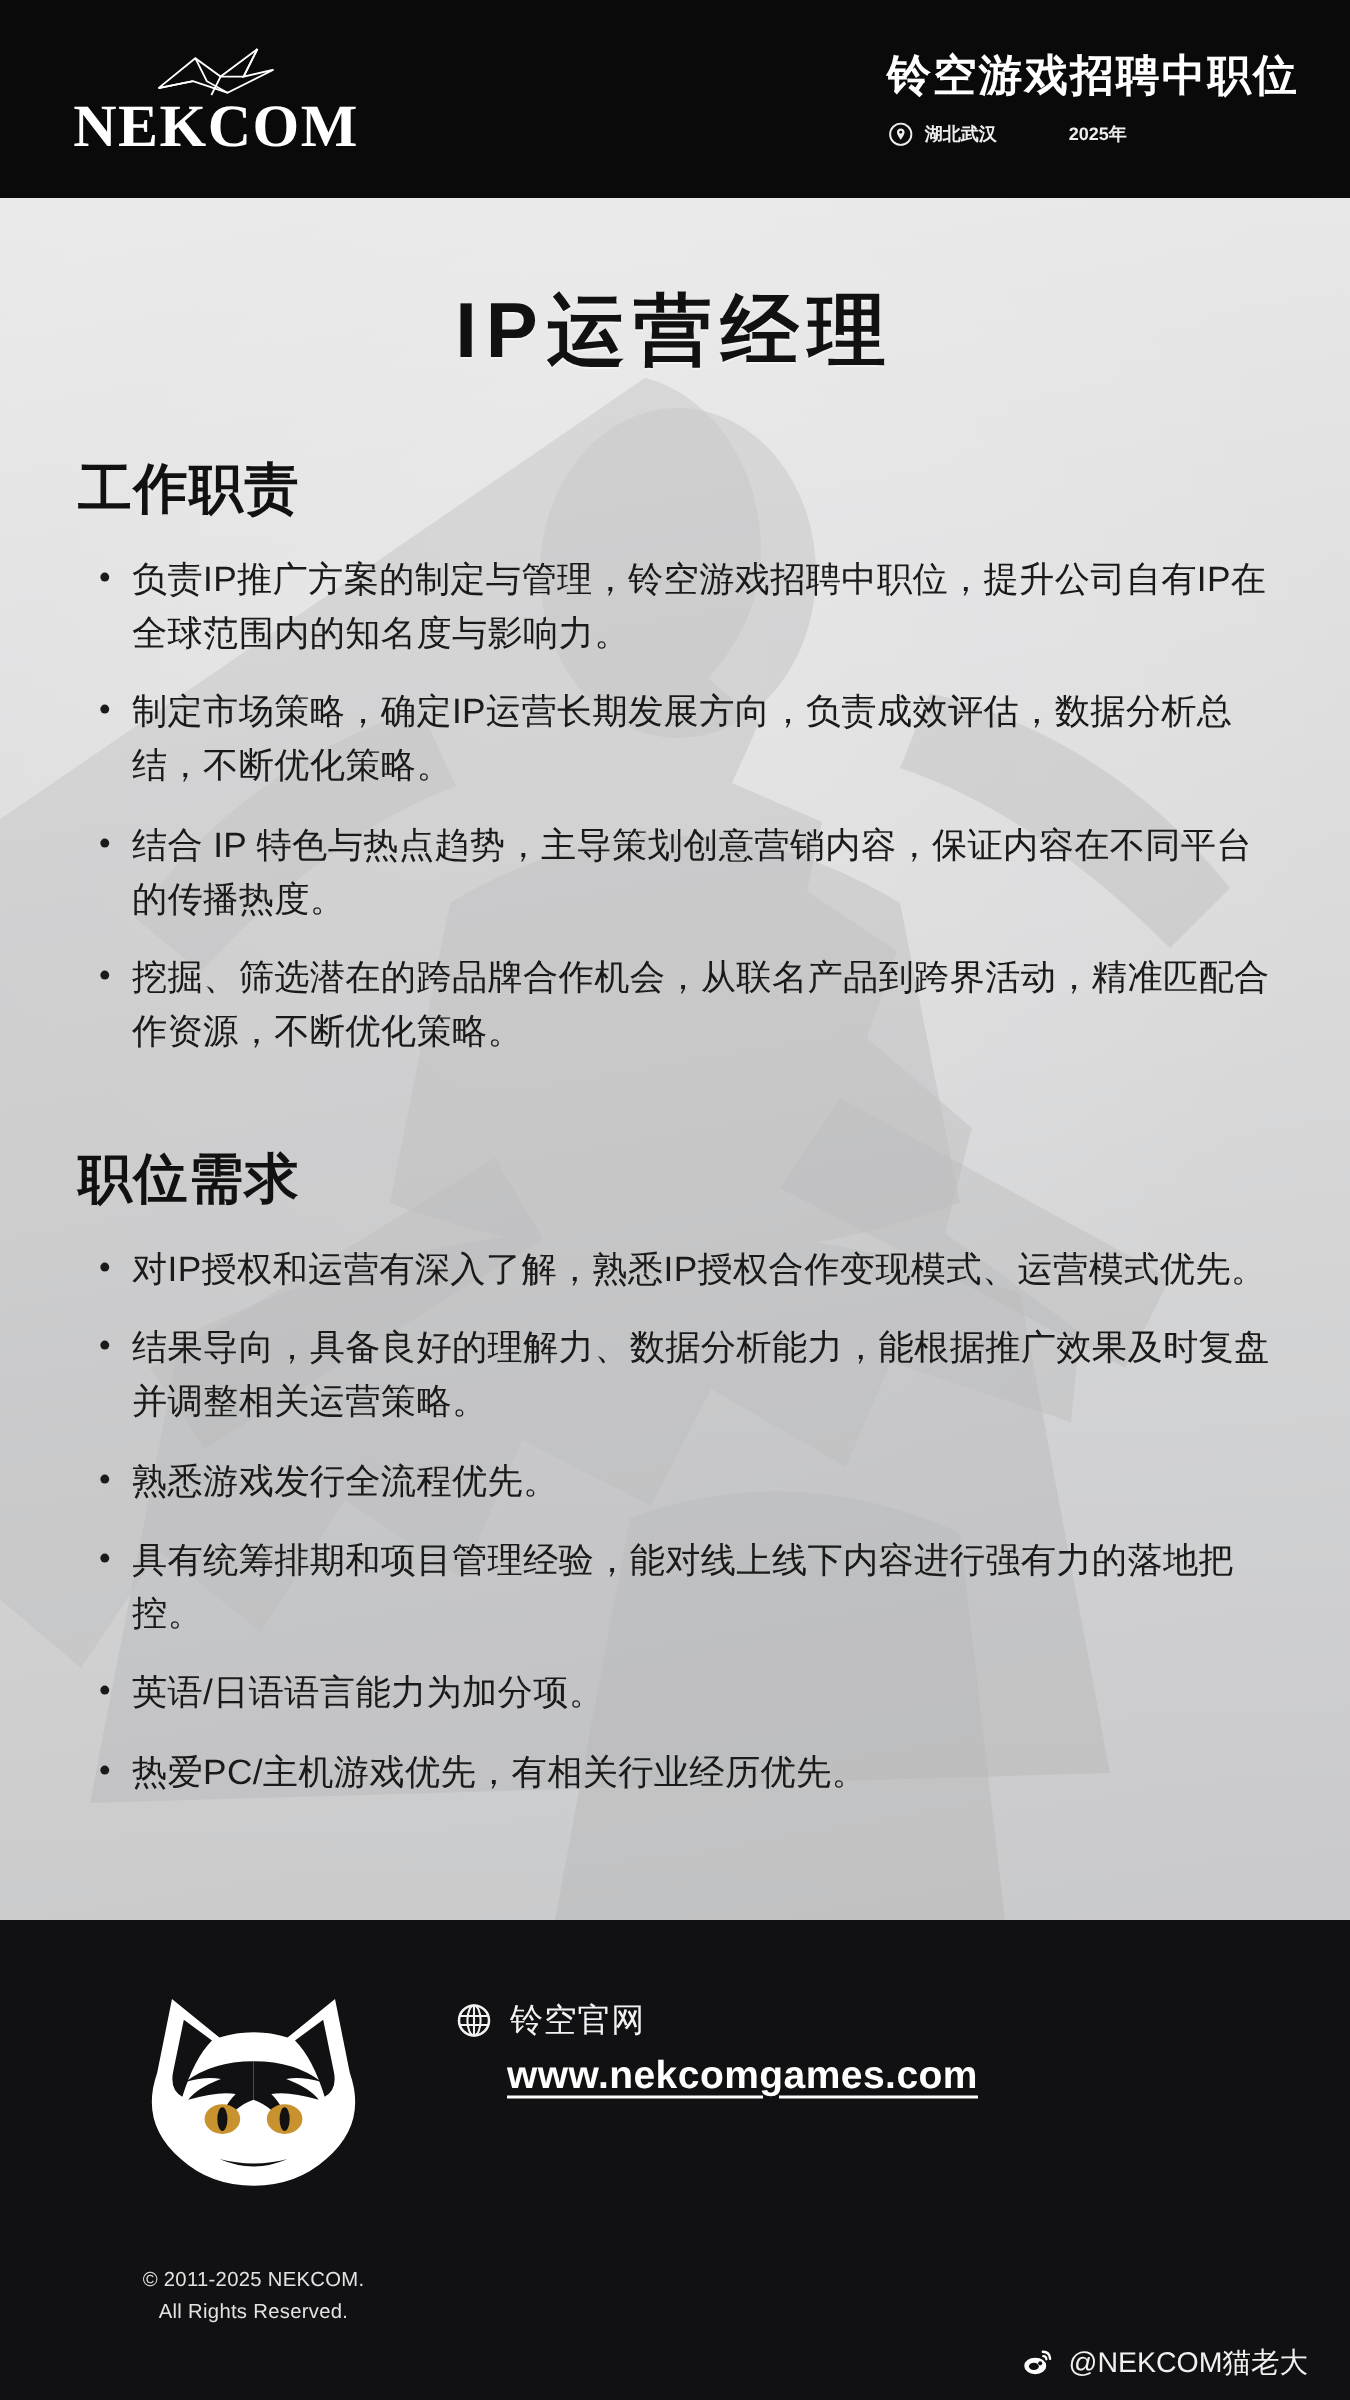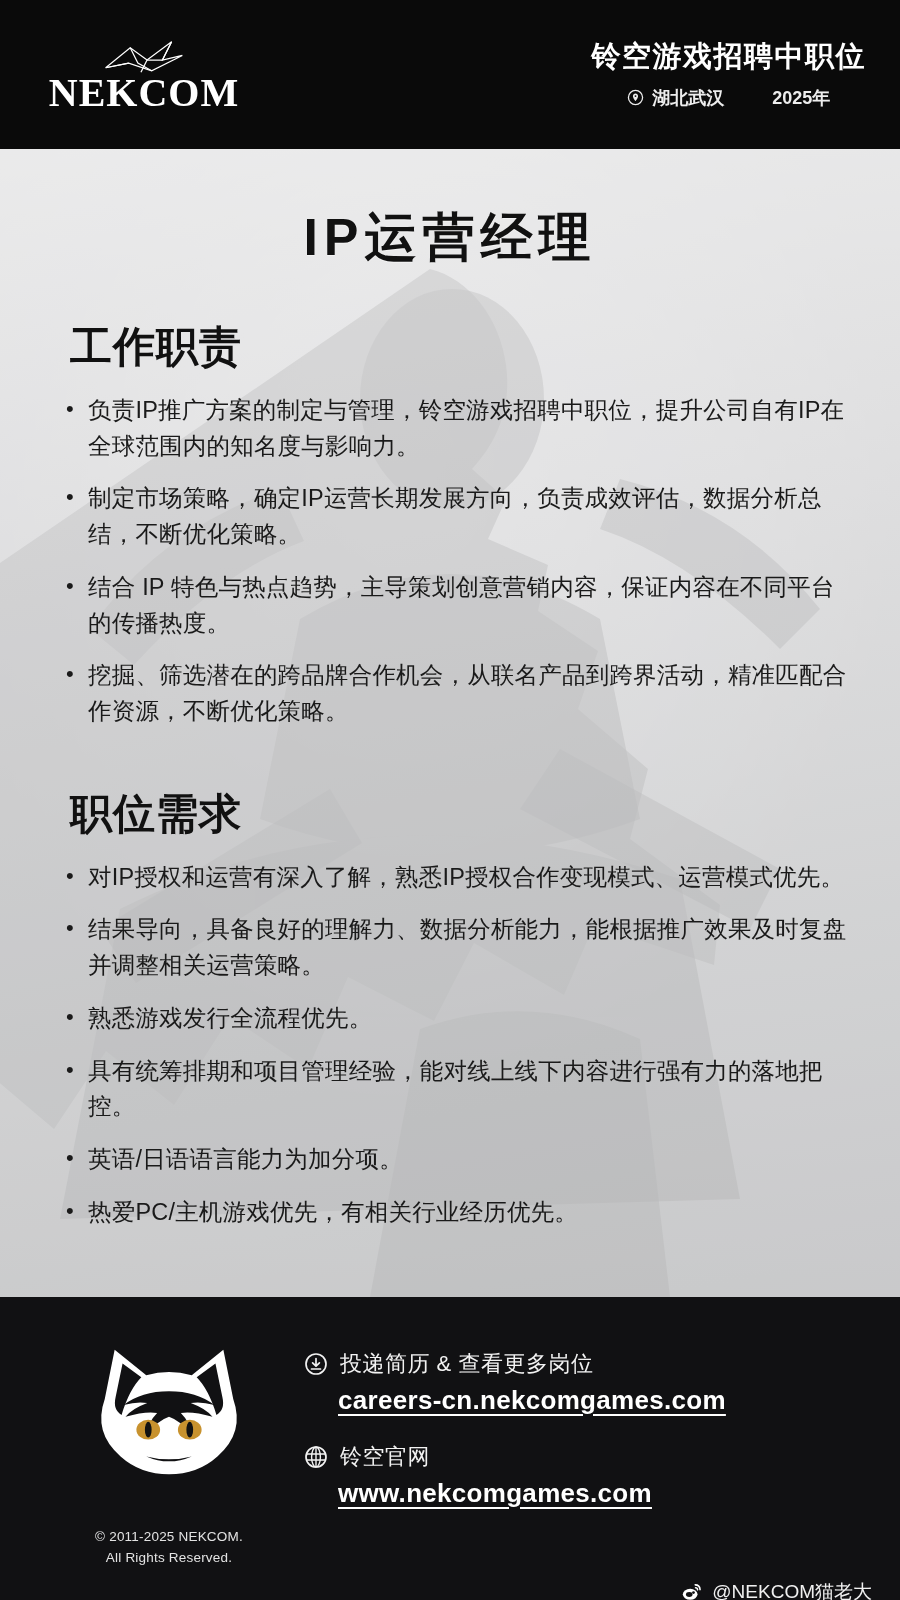--- a/index.html
+++ b/index.html
@@ -13,21 +13,21 @@
     position: relative;
     width: 900px;
     height: 1600px;
     overflow: hidden;
     background: #0b0b0b;
   }
 
   
   .header {
     position: relative;
-    height: 149px;
+    height: 132px;
     background: #0a0a0a;
     display: flex;
     align-items: center;
     justify-content: space-between;
     padding: 0 26px 0 34px;
     z-index: 5;
   }
   .logo-block {
     display: flex;
     flex-direction: column;
@@ -59,23 +59,23 @@
     font-size: 29px;
     font-weight: 700;
     letter-spacing: 1.5px;
     color: #ffffff;
     line-height: 1.2;
   }
   .header-sub {
     margin-top: 12px;
     display: flex;
     align-items: center;
-    justify-content: center;
+    justify-content: flex-start;
     gap: 48px;
-    font-size: 18px;
+    font-size: 12px;
     font-weight: 700;
     color: #ededed;
   }
   .loc {
     display: flex;
     align-items: center;
     gap: 8px;
   }
   .pin-icon { width: 17px; height: 17px; display: block; }
 
@@ -102,24 +102,24 @@
   .job-title {
     text-align: center;
     font-size: 52px;
     font-weight: 700;
     letter-spacing: 6px;
     color: #111;
     margin: 14px 0 46px 0;
     text-shadow: 0 1px 0 rgba(255,255,255,.45);
   }
   .section-head {
-    font-size: 42px;
+    font-size: 36px;
     font-weight: 700;
     color: #111;
-    margin: 0 0 18px 18px;
+    margin: 0 0 18px 0;
     letter-spacing: 1px;
   }
   .section + .section { margin-top: 56px; }
   ul.bullets { list-style: none; margin: 0 0 0 8px; }
   ul.bullets li {
     position: relative;
     padding-left: 28px;
     margin-bottom: 17px;
     font-size: 23.5px;
     line-height: 1.52;
@@ -318,30 +318,20 @@
         </g>
       </svg>
       <div class="copyright">
         <div>© 2011-2025 NEKCOM.</div>
         <div>All Rights Reserved.</div>
       </div>
     </div>
 
     <div class="links">
 
-      <div class="link-row">
-        <div class="link-label">
-          <svg class="icon-circ" viewBox="0 0 24 24">
-            <circle cx="12" cy="12" r="10" fill="none" stroke="#f2f2f2" stroke-width="1.7"></circle>
-            <path d="M12 6.5 V14 M8.6 10.8 L12 14.2 L15.4 10.8 M7.5 17 H16.5" fill="none" stroke="#f2f2f2" stroke-width="1.7" stroke-linecap="round" stroke-linejoin="round"></path>
-          </svg>
-          <span>投递简历 &amp; 查看更多岗位</span>
-        </div>
-        <a class="link-url" href="#">careers-cn.nekcomgames.com</a>
-      </div>
 
       <div class="link-row">
         <div class="link-label">
           <svg class="icon-circ" viewBox="0 0 24 24">
             <circle cx="12" cy="12" r="10" fill="none" stroke="#f2f2f2" stroke-width="1.7"></circle>
             <ellipse cx="12" cy="12" rx="4.4" ry="10" fill="none" stroke="#f2f2f2" stroke-width="1.4"></ellipse>
             <path d="M2.4 9 H21.6 M2.4 15 H21.6 M12 2 V22" fill="none" stroke="#f2f2f2" stroke-width="1.4"></path>
           </svg>
           <span>铃空官网</span>
         </div>

